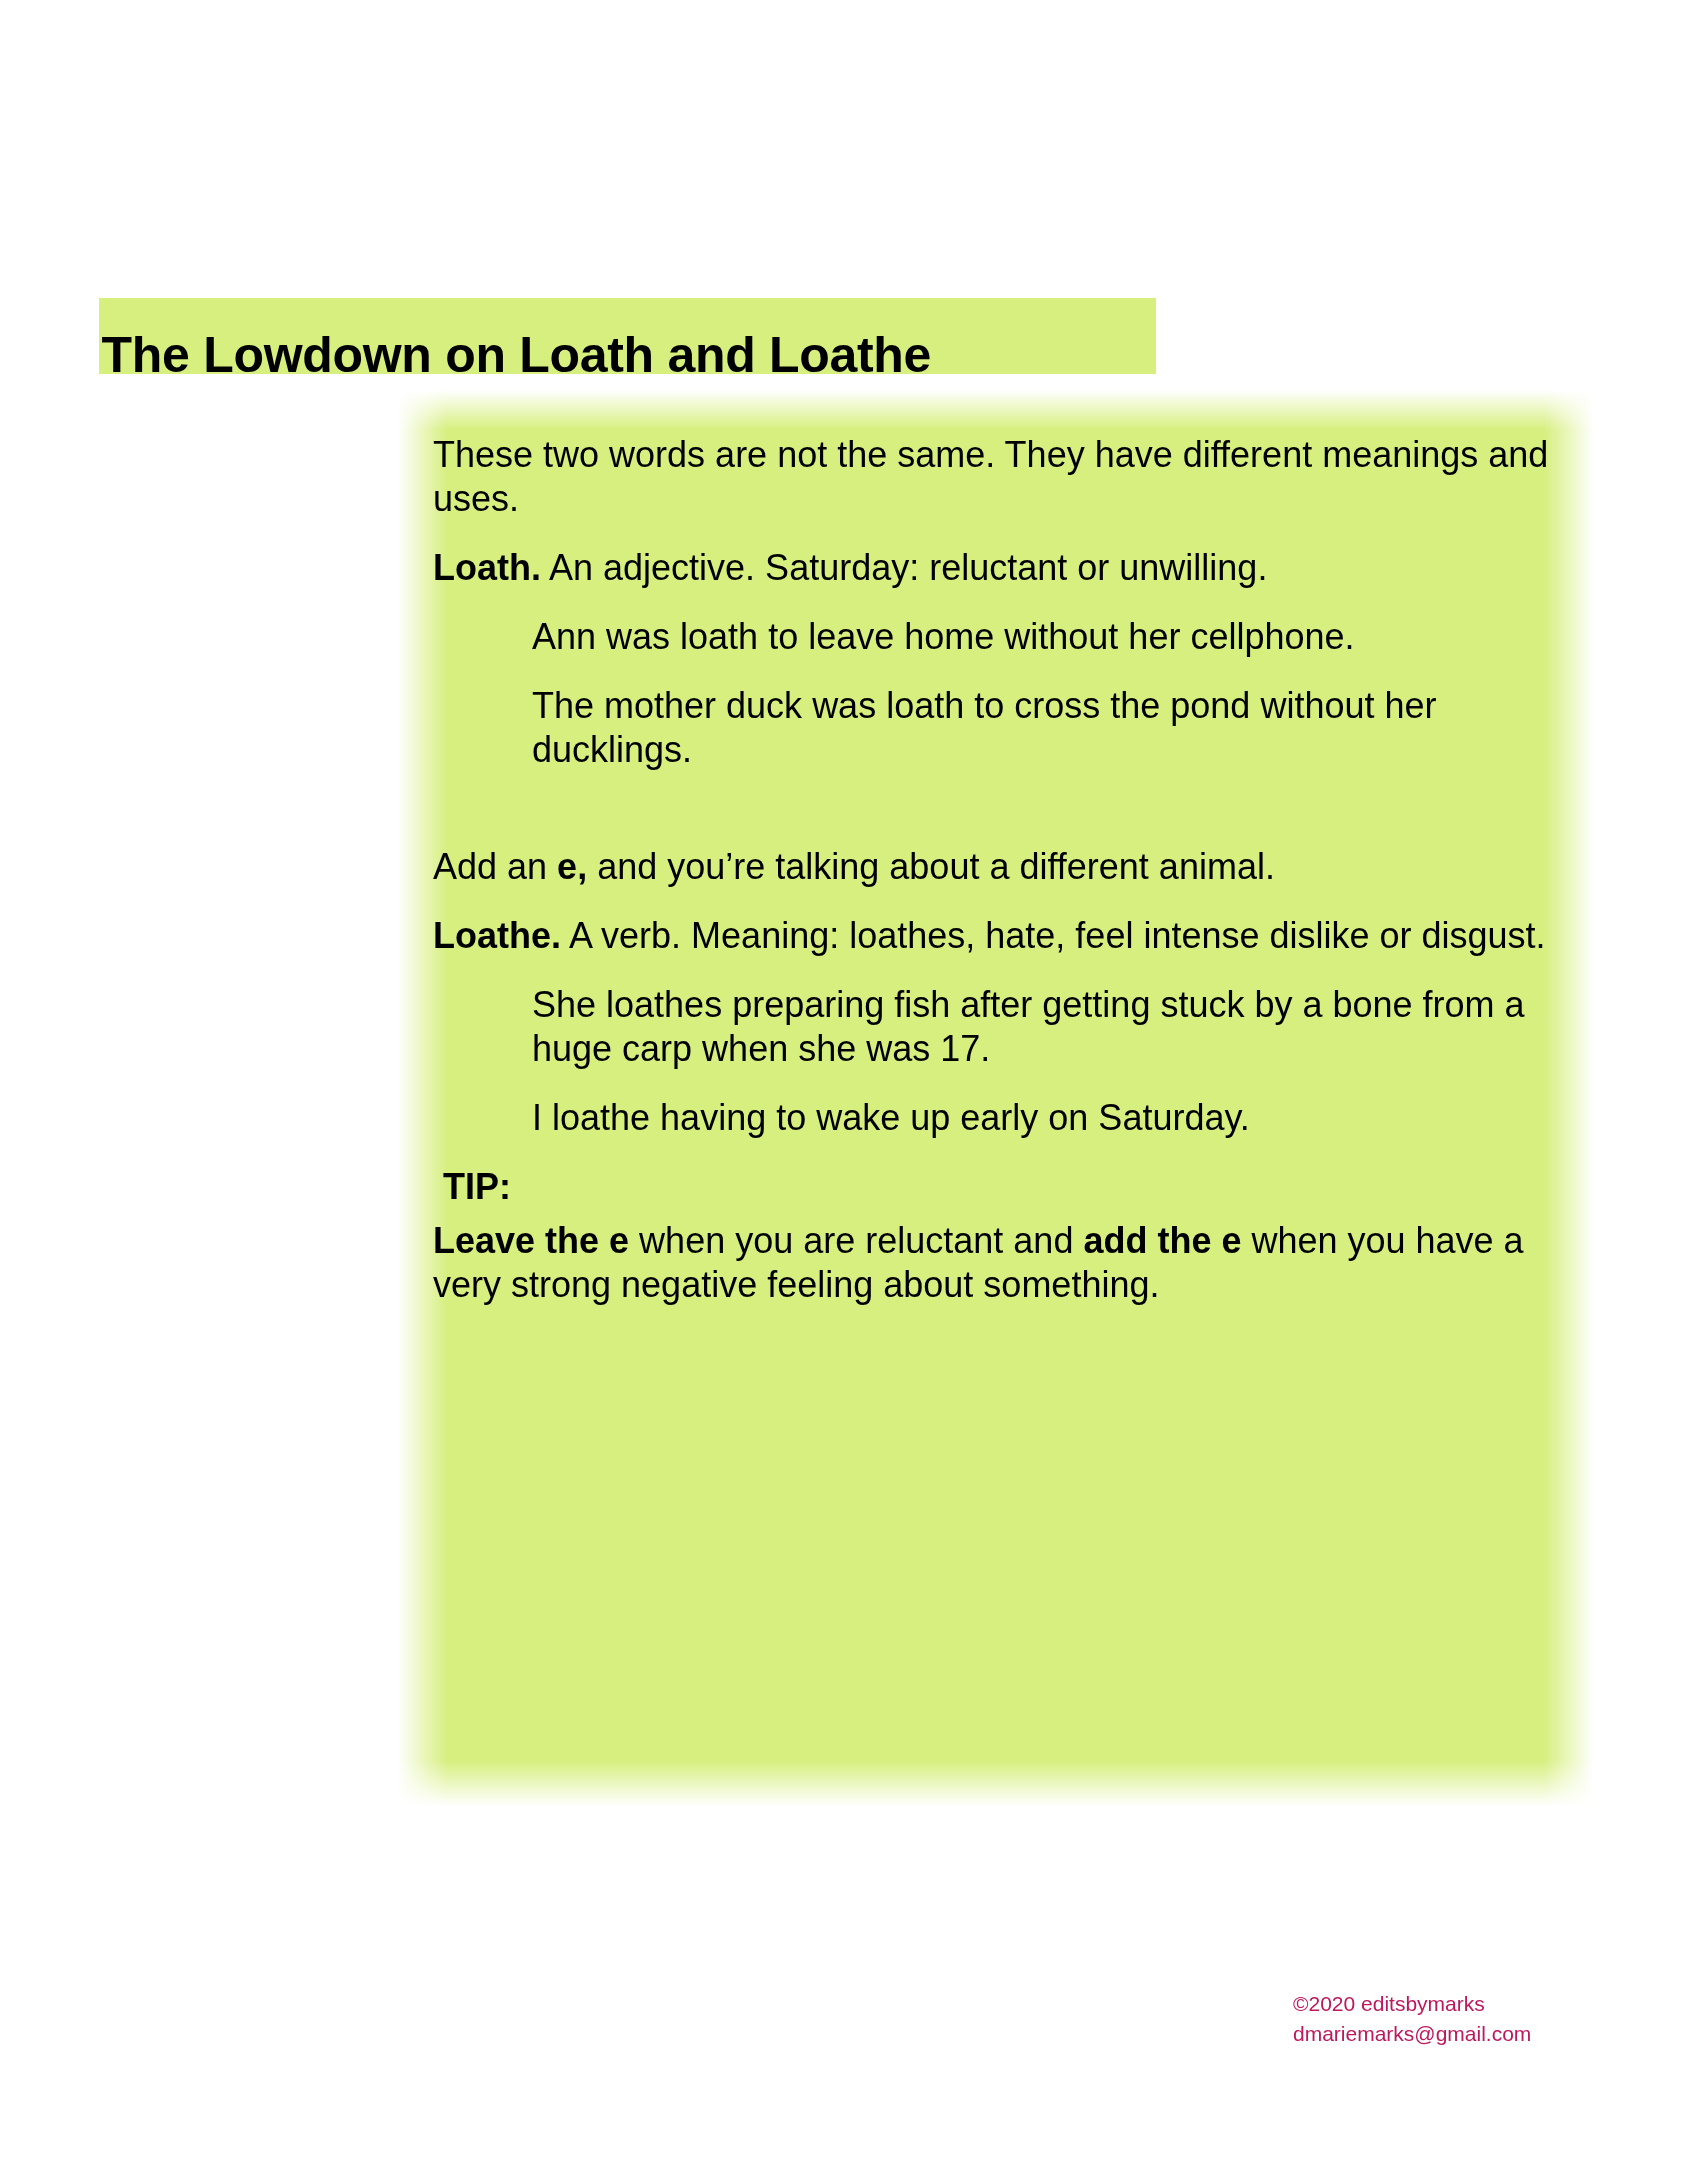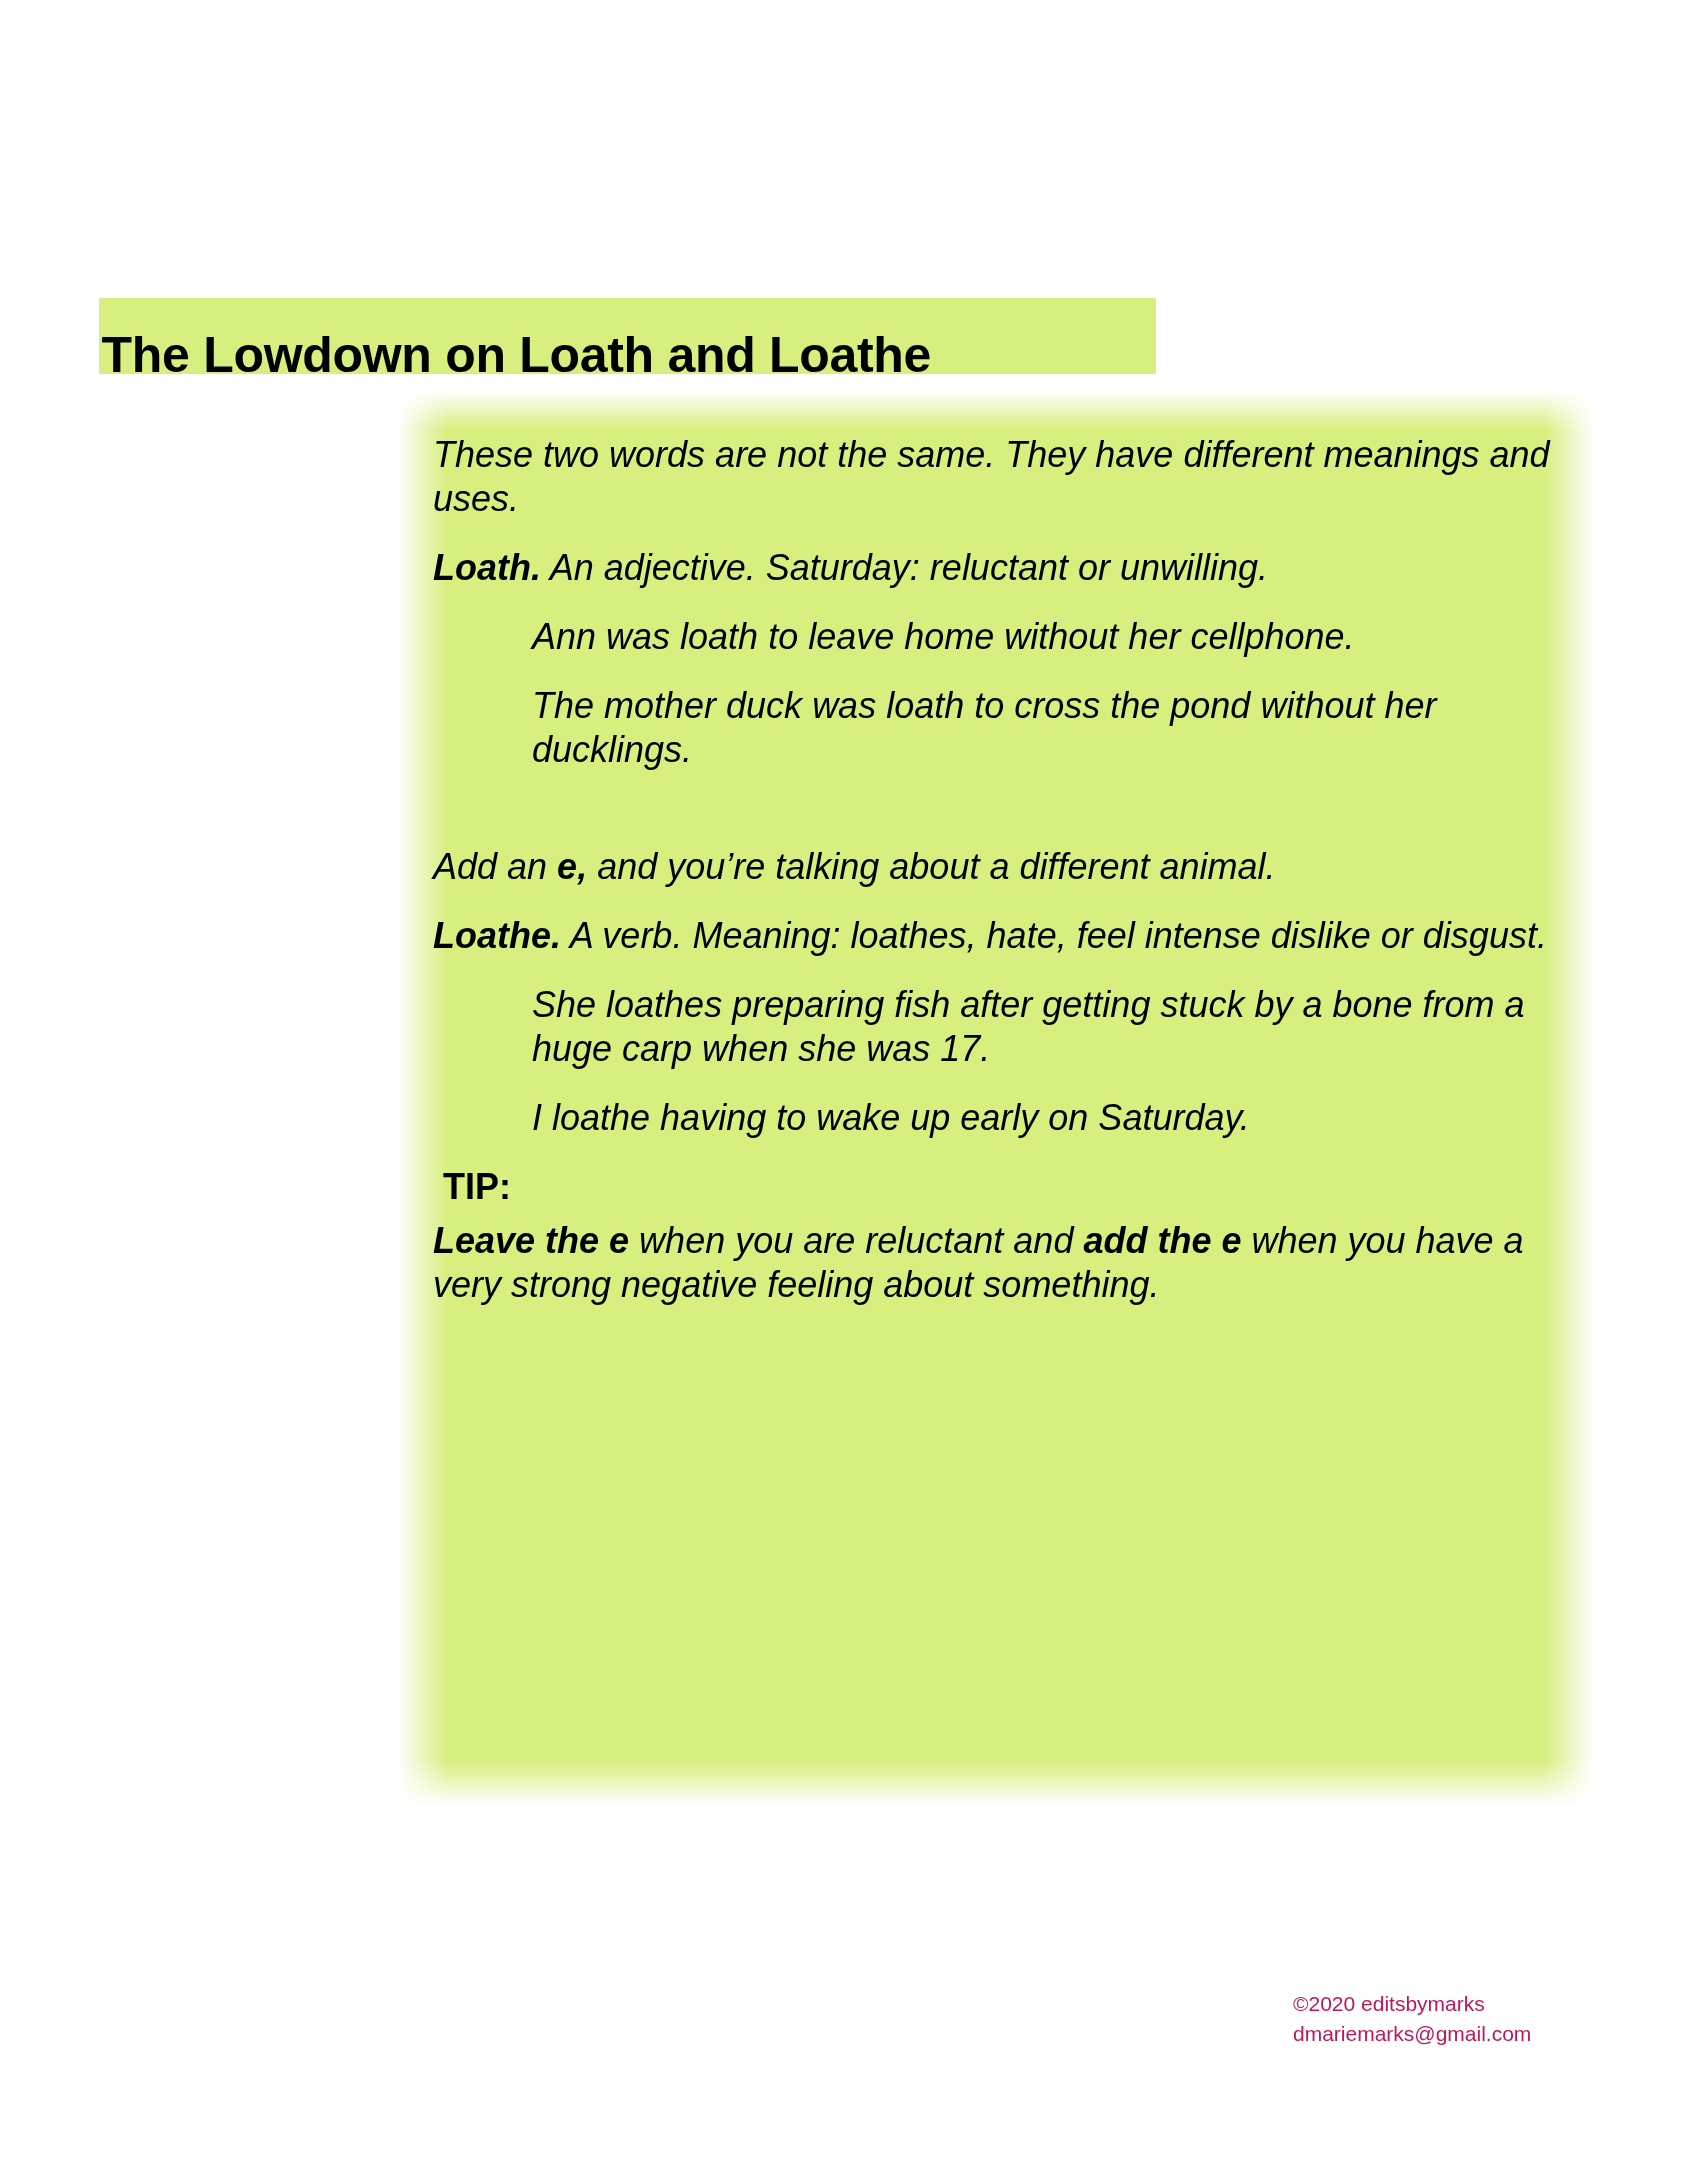--- a/index.html
+++ b/index.html
@@ -87,21 +87,20 @@
     position: absolute;
     left: 433px;
     top: 433px;
     width: 1131px;
     font-size: 36px;
     line-height: 1.22;
     color: #000000;
   }
   .para {
     margin: 0 0 25px 0;
-    font-style: italic;
   }
   .para.indent {
     margin-left: 99px;
     width: 1032px;
     margin-top: 14px;
   }
   .spacer-gap {
     height: 49px;
   }
   b, .bold {

